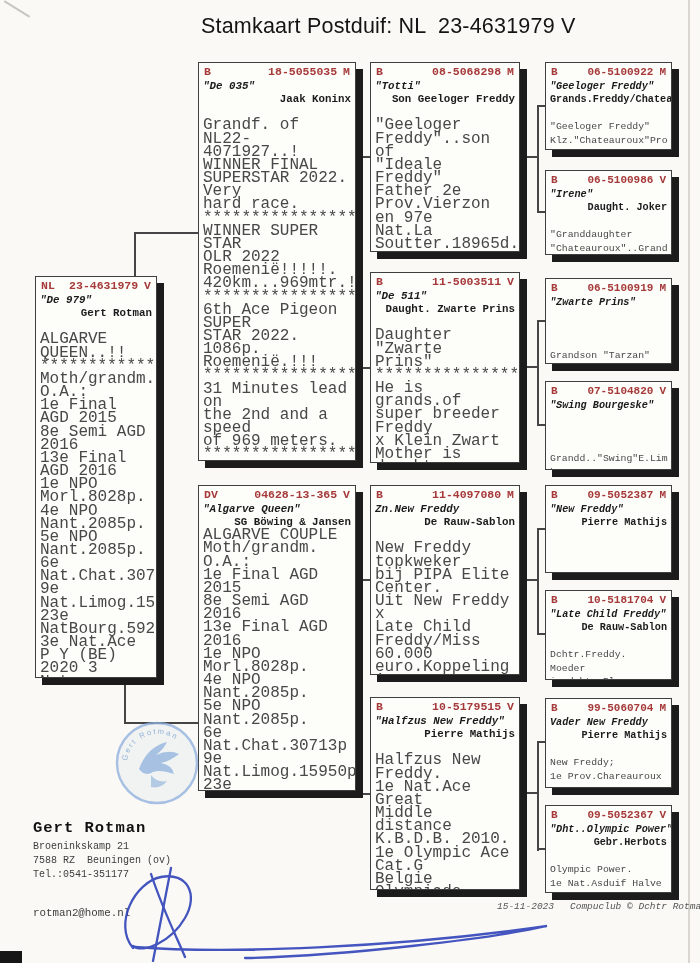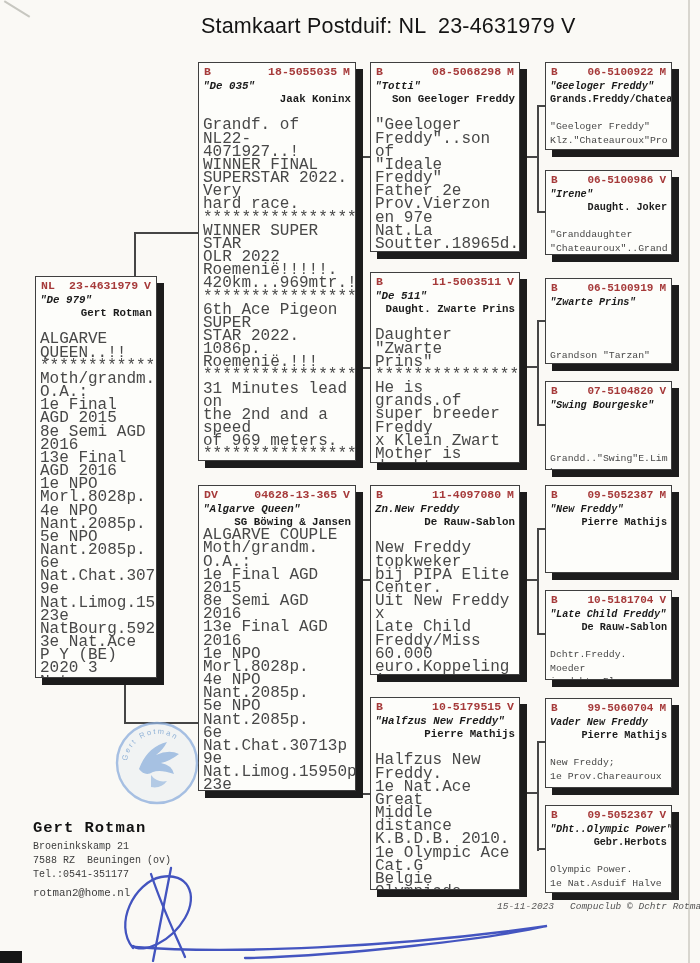--- a/index.html
+++ b/index.html
@@ -28,21 +28,21 @@
   .nm{font-weight:bold;font-style:italic;font-size:10.8px;color:#1b1b1b;line-height:13.15px;white-space:pre;}
   .ow{font-weight:bold;font-size:10.8px;color:#1b1b1b;line-height:13.15px;white-space:pre;min-height:13px;text-align:right;}
   .bd{font-size:16px;color:#484848;line-height:13.15px;white-space:pre-wrap;}
   .small .hdr{font-size:11px;}
   .small .nm,.small .ow{font-size:10.2px;line-height:13.4px;}
   .small .bd{font-size:9.8px;line-height:13.4px;}
   .ln{position:absolute;background:#454545;z-index:1;}
   .owner-block{position:absolute;left:33px;top:819px;color:#2c2c2c;}
   .owner-name{font-weight:bold;font-size:15.5px;letter-spacing:1px;color:#111;}
   .owner-addr{font-size:10px;line-height:14.2px;white-space:pre;margin-top:3px;color:#3d3d3d;}
-  .owner-email{font-size:10.8px;margin-top:4px;color:#3d3d3d;}
+  .owner-email{font-size:10.8px;margin-top:24px;color:#3d3d3d;}
   .footer{
     position:absolute;left:497px;top:901px;display:flex;gap:16px;
     font-size:9.5px;font-style:italic;color:#555;white-space:pre;
   }
   .corner-mark{position:absolute;left:0px;top:951px;width:22px;height:12px;background:#161616;}
   .scan-edge{position:absolute;left:688px;top:0;width:2px;height:963px;background:#d8d6cf;}
   .scan-fold{position:absolute;left:2px;top:8px;width:30px;height:2px;background:#c7c7c0;transform:rotate(32deg);}
   svg{position:absolute;}
 </style>
 </head>

